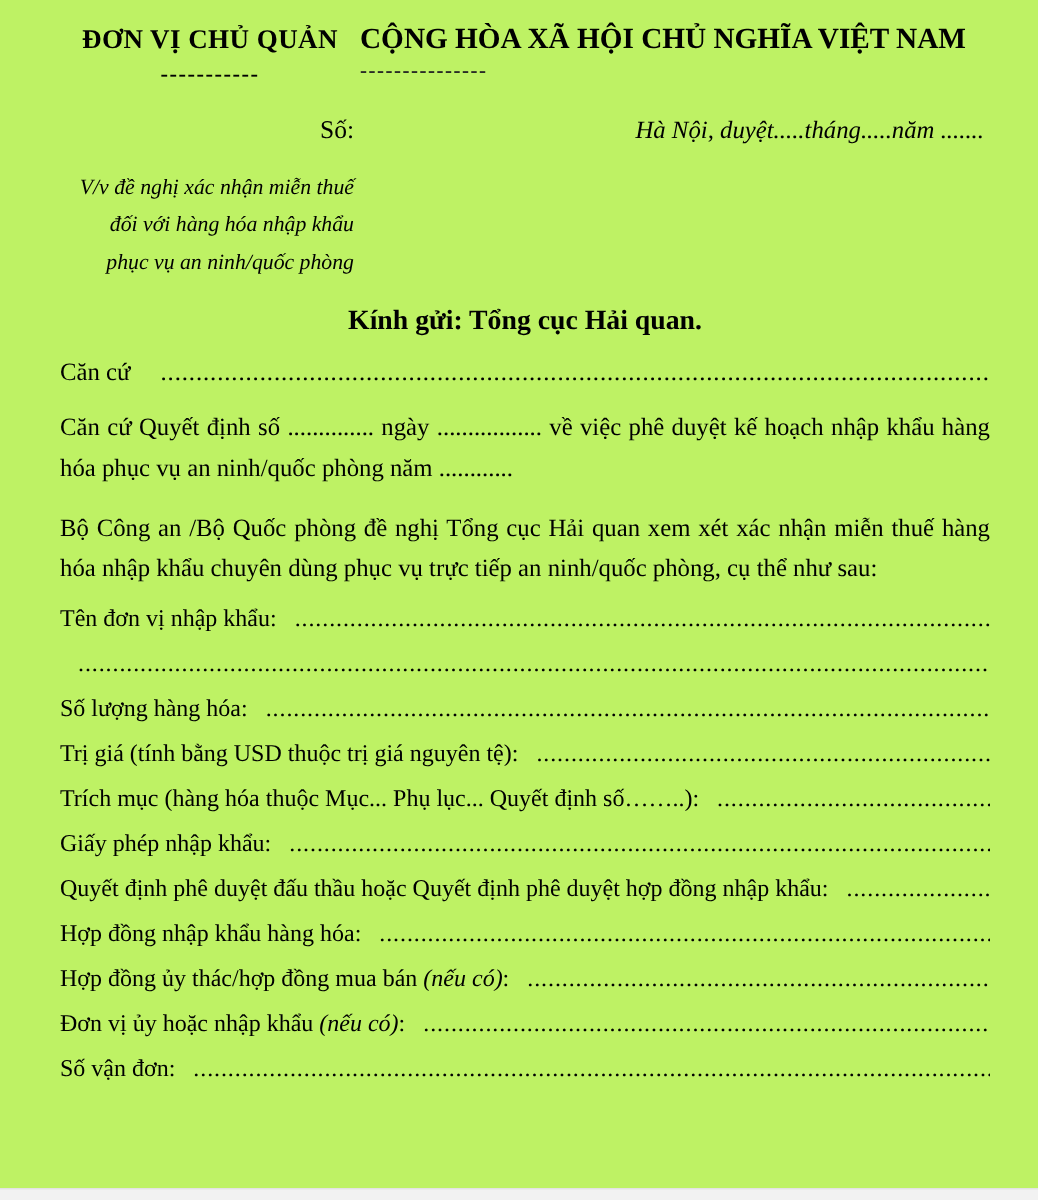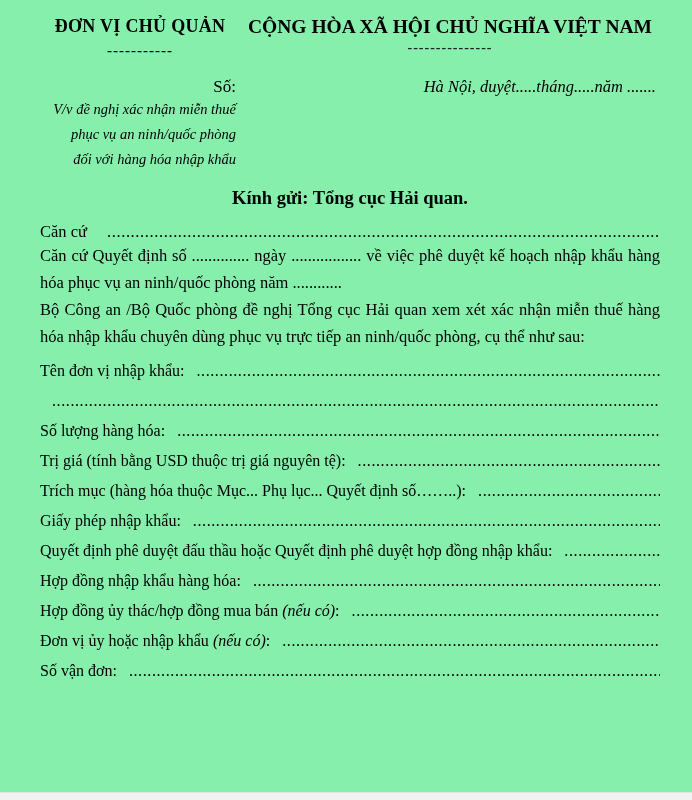--- a/index.html
+++ b/index.html
@@ -1,48 +1,48 @@
 <!DOCTYPE html>
 <html><head>
 <meta charset="utf-8">
 <style>
   * { margin: 0; padding: 0; box-sizing: border-box; }
   html, body { background: #ffffff; }
   .page {
     position: relative;
     width: 692px;
     height: 800px;
-    background: #86efac;
+    background: #bef264;
     color: #000000;
     font-family: "Liberation Serif", "DejaVu Serif", serif;
     padding: 16px 32px 0 40px;
     overflow: hidden;
   }
 
   
   .hdr { display: flex; align-items: flex-start; }
   .hdr-left { width: 200px; text-align: center; }
   .hl-title { font-weight: bold; font-size: 18px; letter-spacing: 0.3px; }
   .hl-dashes { font-weight: bold; font-size: 15px; margin-top: 5px; letter-spacing: 1px; }
-  .hdr-right { flex: 1; text-align: center; }
+  .hdr-right { flex: 1; }
   .hr-l1 { font-weight: bold; font-size: 19.5px; }
   .hr-l2 { font-weight: bold; font-size: 17.5px; margin-top: 4px; }
   .hr-dashes { font-weight: bold; font-size: 14px; margin-top: 2px; letter-spacing: 1px; color: #222; }
 
   
   .meta { display: flex; margin-top: 18px; }
   .meta-left { width: 196px; text-align: right; }
   .so { font-size: 17px; }
-  .subj { font-style: italic; font-size: 14.5px; line-height: 25px; margin-top: 0; }
+  .subj { font-style: italic; font-size: 14.5px; line-height: 25px; margin-top: 16px; }
   .meta-right { flex: 1; text-align: right; padding-right: 4px; font-style: italic; font-size: 16.5px; }
 
   .title { text-align: center; font-weight: bold; font-size: 18.5px; margin-top: 16px; }
 
   
-  .row { font-size: 16.5px; line-height: 21px; }
+  .row { margin-top: 13px; font-size: 16.5px; line-height: 21px; }
   .frow { display: flex; align-items: baseline; margin-top: 12px; }
   .flabel { white-space: nowrap; }
   .it { font-style: italic; }
   .dotfill {
     flex: 1;
     min-width: 0;
     overflow: hidden;
     white-space: nowrap;
     letter-spacing: 0.6px;
     padding-left: 12px;
@@ -72,22 +72,22 @@
       <div class="hr-l1">CỘNG HÒA XÃ HỘI CHỦ NGHĨA VIỆT NAM</div>
       <div class="hr-dashes">---------------</div>
     </div>
   </div>
 
   <div class="meta">
     <div class="meta-left">
       <div class="so">Số:</div>
       <div class="subj">
         <div>V/v đề nghị xác nhận miễn thuế</div>
+        <div>đối với hàng hóa nhập khẩu</div>
         <div>phục vụ an ninh/quốc phòng</div>
-        <div>đối với hàng hóa nhập khẩu</div>
       </div>
     </div>
     <div class="meta-right">Hà Nội, duyệt.....tháng.....năm .......</div>
   </div>
 
   <div class="title">Kính gửi: Tổng cục Hải quan.</div>
 
   <div class="row frow">
     <span class="flabel">Căn cứ</span>
     <span class="dotfill wide">........................................................................................................................................................................................................................................................</span>

